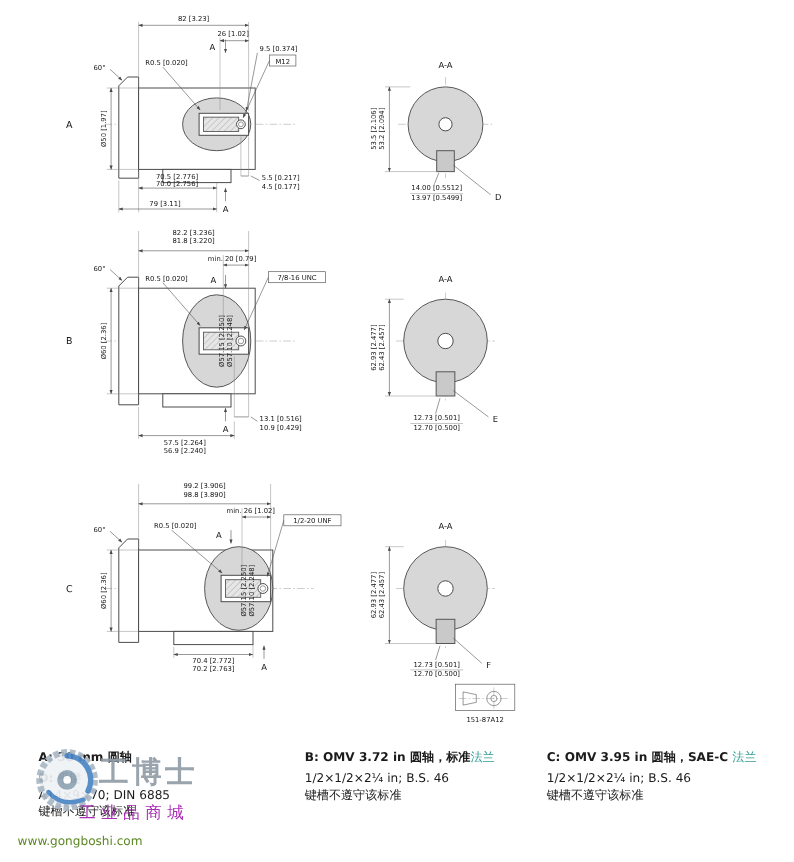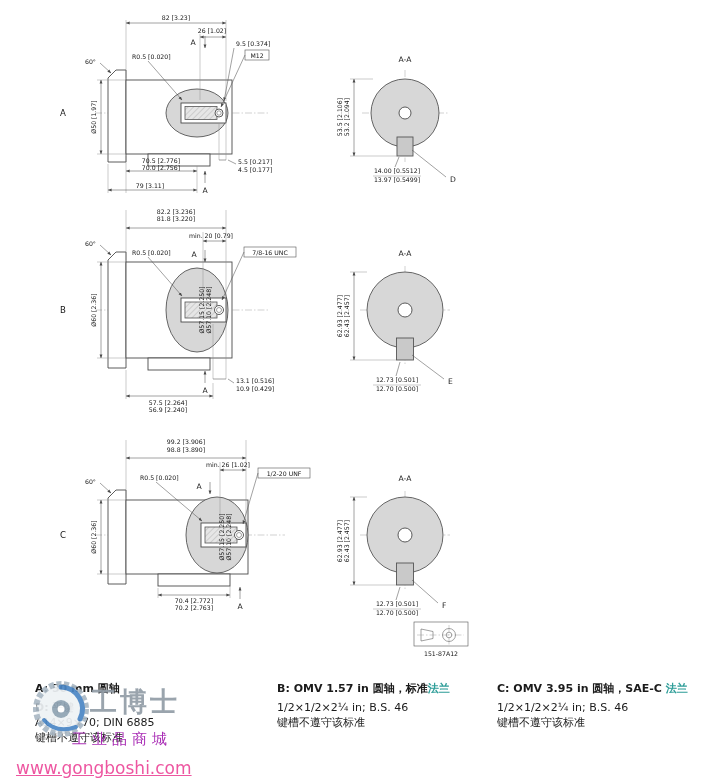--- a/index.html
+++ b/index.html
@@ -16,26 +16,26 @@
   .dim{stroke:#555;stroke-width:0.55;fill:none;}
   .ext{stroke:#8a8a8a;stroke-width:0.45;fill:none;}
   .cl{stroke:#9a9a9a;stroke-width:0.45;stroke-dasharray:7 2 1.5 2;fill:none;}
   .ldr{stroke:#555;stroke-width:0.55;fill:none;}
   .boxn{fill:#fff;stroke:#555;stroke-width:0.6;}
 
   .fcol{position:absolute;top:682px;font-size:11px;color:#1b1b1b;line-height:13px;}
   .fl{margin:0 0 2px 0;white-space:nowrap;}
   .fl1{font-weight:bold;margin-bottom:6px;}
   .fb{font-weight:bold;}
-  .hl{color:#2f9e99;font-weight:bold;text-align:center;}
+  .hl{color:#2f9e99;font-weight:normal;text-align:center;}
 
   .wm{position:absolute;left:10px;top:668px;width:240px;height:112px;opacity:.92;}
   .wm-brand{position:absolute;left:80px;top:16px;font-size:27px;font-weight:bold;color:#929da7;letter-spacing:3px;text-align:right;}
   .wm-sub{position:absolute;left:62px;top:62px;font-size:15px;color:#a21caf;letter-spacing:5px;}
-  .wm-url{position:absolute;left:6px;top:90px;font-size:17px;color:#ec4899;text-decoration:underline;}
+  .wm-url{position:absolute;left:6px;top:90px;font-size:11px;color:#4d7c0f;}
 </style>
 </head>
 <body>
 
 <div class="page">
 
 <svg width="722" height="670" viewBox="0 0 722 670">
   <defs>
     <marker id="arr" viewBox="0 0 8 8" refX="7.5" refY="4" markerWidth="7" markerHeight="7" orient="auto-start-reverse">
       <path d="M0,1 L8,4 L0,7 z" fill="#4a4a4a"></path>
@@ -275,21 +275,21 @@
   </g>
 </svg>
 
 <div class="fcol" style="left:35px;width:235px;">
   <div class="fl fl1"><span class="fb">A:</span><span> 50 mm 圆轴</span><span class="hl"></span></div>
   <div class="fl"><span class="fb">D:</span><span> 平键</span></div>
   <div class="fl"><span>A14×9×70; DIN 6885</span></div>
   <div class="fl"><span>键槽不遵守该标准</span></div>
 </div>
 <div class="fcol" style="left:277px;width:212px;">
-  <div class="fl fl1"><span class="fb">B:</span><span> OMV 1.57 in 圆轴，标准</span><span class="hl">法兰</span></div>
+  <div class="fl fl1"><span class="fb">B:</span><span> OMV 3.72 in 圆轴，标准</span><span class="hl">法兰</span></div>
   <div class="fl"><span>1/2×1/2×2¼ in; B.S. 46</span></div>
   <div class="fl"><span>键槽不遵守该标准</span></div>
 </div>
 <div class="fcol" style="left:497px;width:212px;">
   <div class="fl fl1"><span class="fb">C:</span><span> OMV 3.95 in 圆轴，SAE-C </span><span class="hl">法兰</span></div>
   <div class="fl"><span>1/2×1/2×2¼ in; B.S. 46</span></div>
   <div class="fl"><span>键槽不遵守该标准</span></div>
 </div>
 
 <div class="wm">

